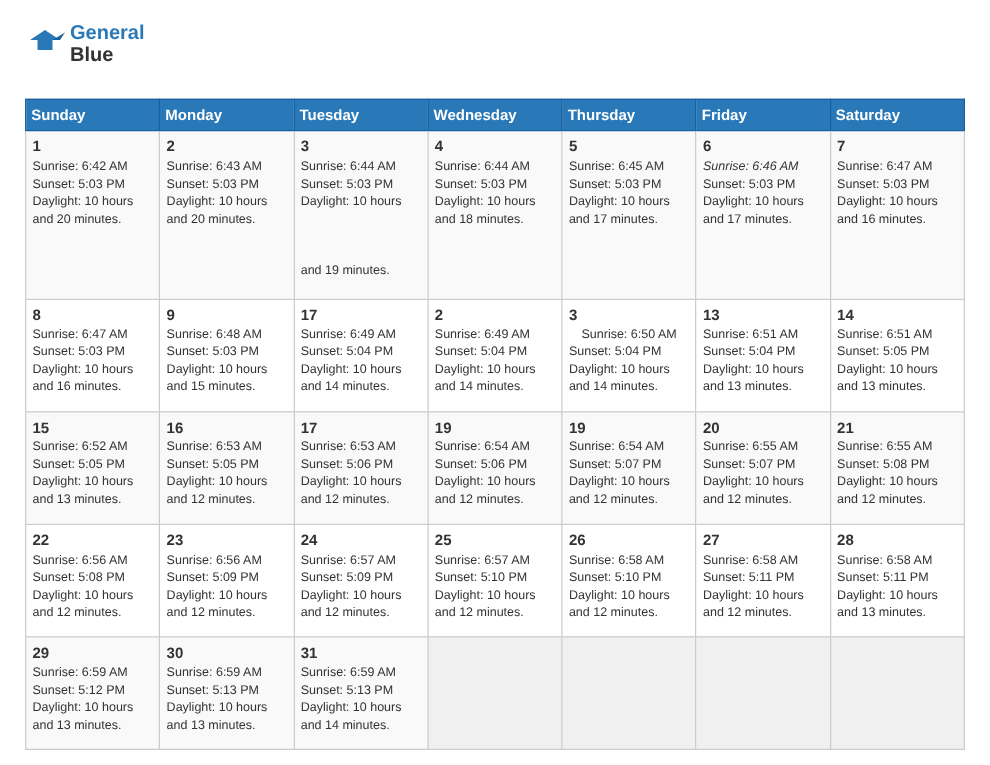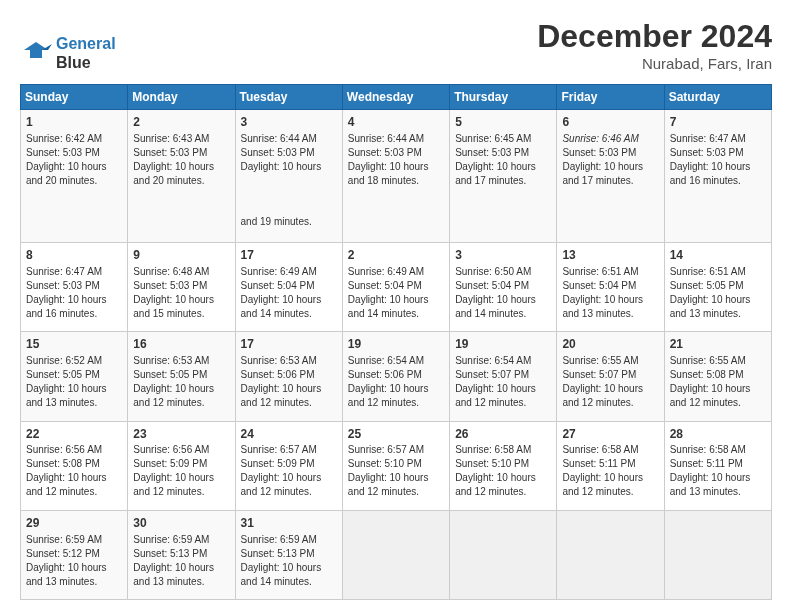--- a/index.html
+++ b/index.html
@@ -13,22 +13,22 @@
     .page {
       width: 792px;
       height: 612px;
       padding: 18px 20px 12px 20px;
       display: flex;
       flex-direction: column;
     }
     .header {
       display: flex;
       justify-content: space-between;
-      align-items: flex-end;
-      margin-bottom: 12px;
+      align-items: center;
+      margin-bottom: 24px;
     }
     .logo {
       display: flex;
       align-items: center;
       gap: 4px;
     }
     .logo-bird {
       width: 32px;
       height: 28px;
     }
@@ -95,24 +95,20 @@
         <polygon points="16,2 28,10 22,10 22,18 10,18 10,10 4,10" fill="#2979b8"></polygon>
         <polygon points="22,10 32,4 28,10" fill="#1a5f9e"></polygon>
       </svg>
       <div>
         <div style="font-size:16px;font-weight:bold;color:#333;line-height:1.15;">
           <span style="color:#2979b8;">General</span><br>
           <span>Blue</span>
         </div>
       </div>
     </div>
-    <div class="title-block">
-      <div class="main-title">December 2024</div>
-      <div class="sub-title">Nurabad, Fars, Iran</div>
-    </div>
   </div>
 
   <table class="calendar">
     <thead>
       <tr id="weekday-header">
           <th>Sunday</th>
           <th>Monday</th>
           <th>Tuesday</th>
           <th>Wednesday</th>
           <th>Thursday</th>
@@ -196,21 +192,21 @@
           </td>
           <td>
             <span class="day-num">2</span>
             <span style="display: block;">Sunrise: 6:49 AM</span>
             <span style="display: block;">Sunset: 5:04 PM</span>
             <span style="display: block;">Daylight: 10 hours</span>
             <span style="display: block;">and 14 minutes.</span>
           </td>
           <td>
             <span class="day-num">3</span>
-            <span style="display: block;">Sunrise: 6:50 AM</span>
+            <span style="display: block; text-align: center;">Sunrise: 6:50 AM</span>
             <span style="display: block;">Sunset: 5:04 PM</span>
             <span style="display: block;">Daylight: 10 hours</span>
             <span style="display: block;">and 14 minutes.</span>
           </td>
           <td>
             <span class="day-num">13</span>
             <span style="display: block;">Sunrise: 6:51 AM</span>
             <span style="display: block;">Sunset: 5:04 PM</span>
             <span style="display: block;">Daylight: 10 hours</span>
             <span style="display: block;">and 13 minutes.</span>

